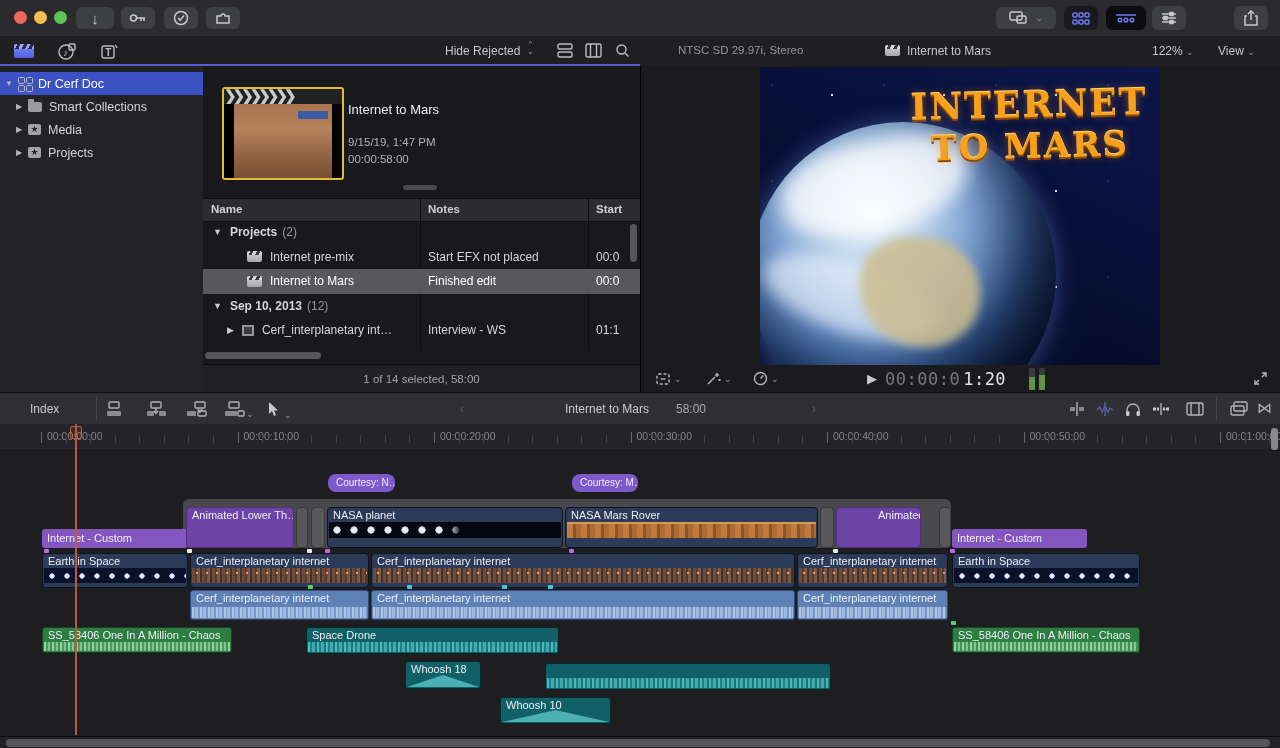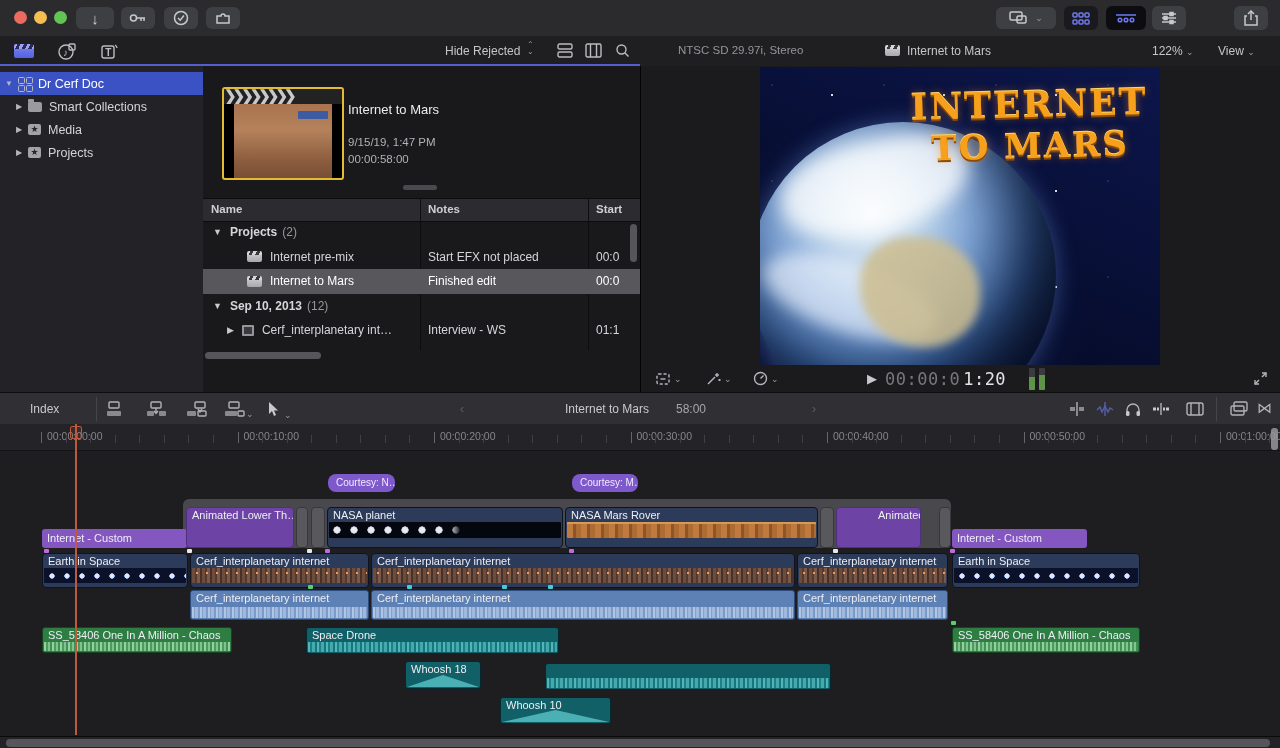--- a/index.html
+++ b/index.html
@@ -357,20 +357,21 @@
           <div style="margin-left: 24px; font-size: 9px; color: rgb(201, 201, 205);">▶</div>
           <div class="ic-film-sm" style="margin-left: 8px; margin-right: 8px;"></div>
           <div>Cerf_interplanetary int…</div>
           <div class="cell-notes">Interview - WS</div>
           <div class="cell-start">01:1</div>
         </div>
       </div>
 
     <div class="hscroll-b"></div>
     <div class="vscroll-b"></div>
+    <div class="b-status">1 of 14 selected, 58:00</div>
   </div>
 
   <div class="viewer">
     <div class="video">
       <div class="earth">
           <div class="cl2"></div>
         </div>
       <div class="vtitle">
         <div class="l1">INTERNET</div>
         <div class="l2">TO MARS</div>

